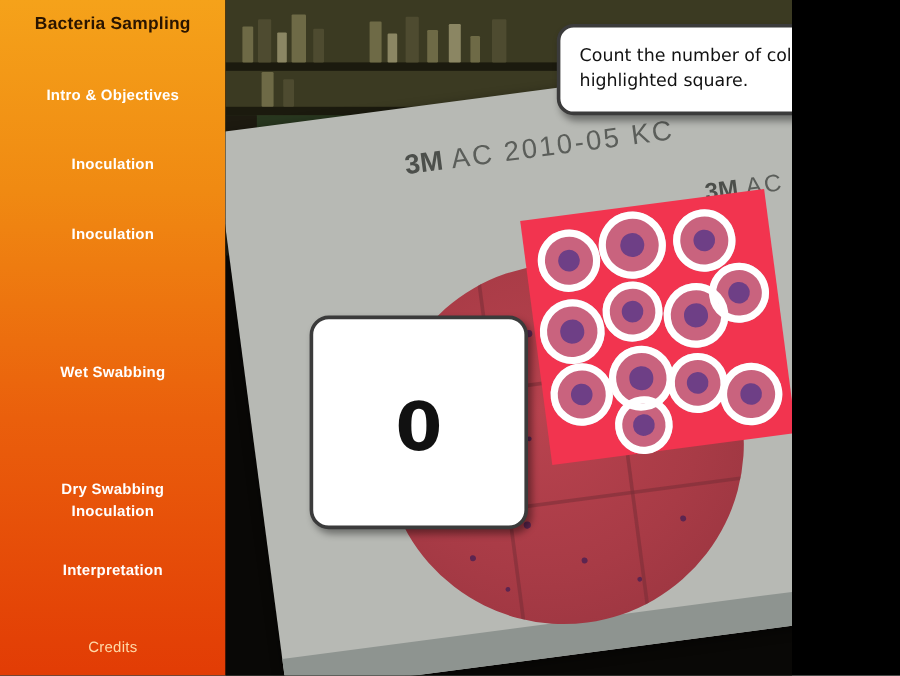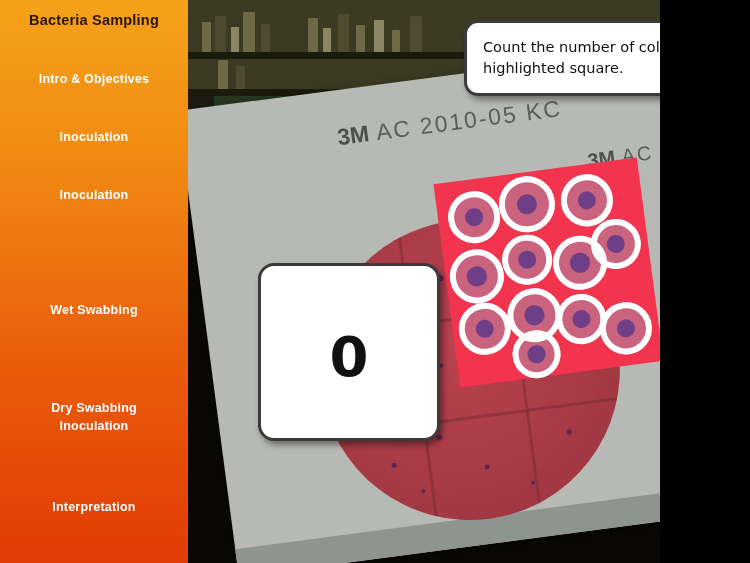--- a/index.html
+++ b/index.html
@@ -285,22 +285,25 @@
     </div>
     <div class="nav-item" style="top:303px;">
       <span>Wet Swabbing</span>
     </div>
     <div class="nav-item" style="top:361px;margin-top:40px;">
       <span>Dry Swabbing</span>
     </div>
     <div class="nav-item" style="top:419px;">
       <span>Inoculation</span>
     </div>
-    <div class="nav-item" style="top:500px;">
+    <div class="nav-item" style="top:468px;">
       <span>Interpretation</span>
+    </div>
+    <div class="nav-item dim" style="top:532px;">
+      <span>Credits</span>
     </div>
   </nav>
 
   <div id="scene">
 
     <div class="bg-upper"></div>
     <div class="bg-shelfwall"></div>
     <div class="shelf-band" style="top:52px;"></div>
     <div class="shelf-band" style="top:89px;"></div>
 

